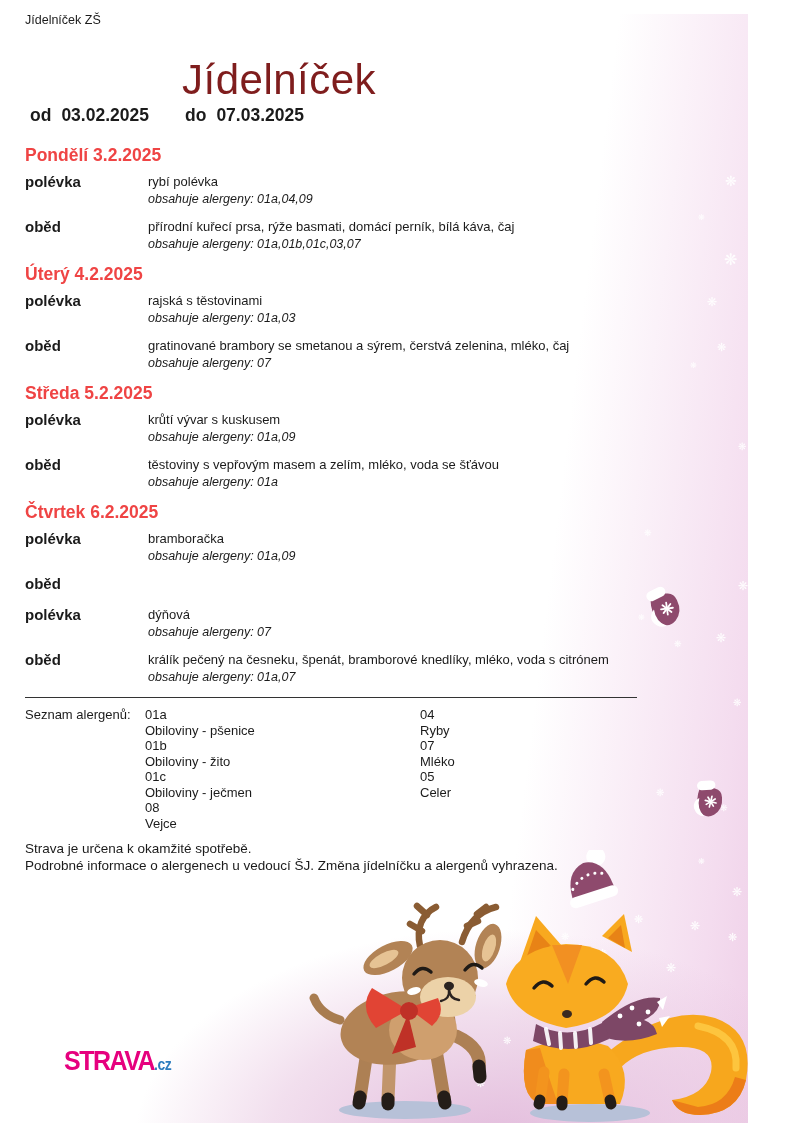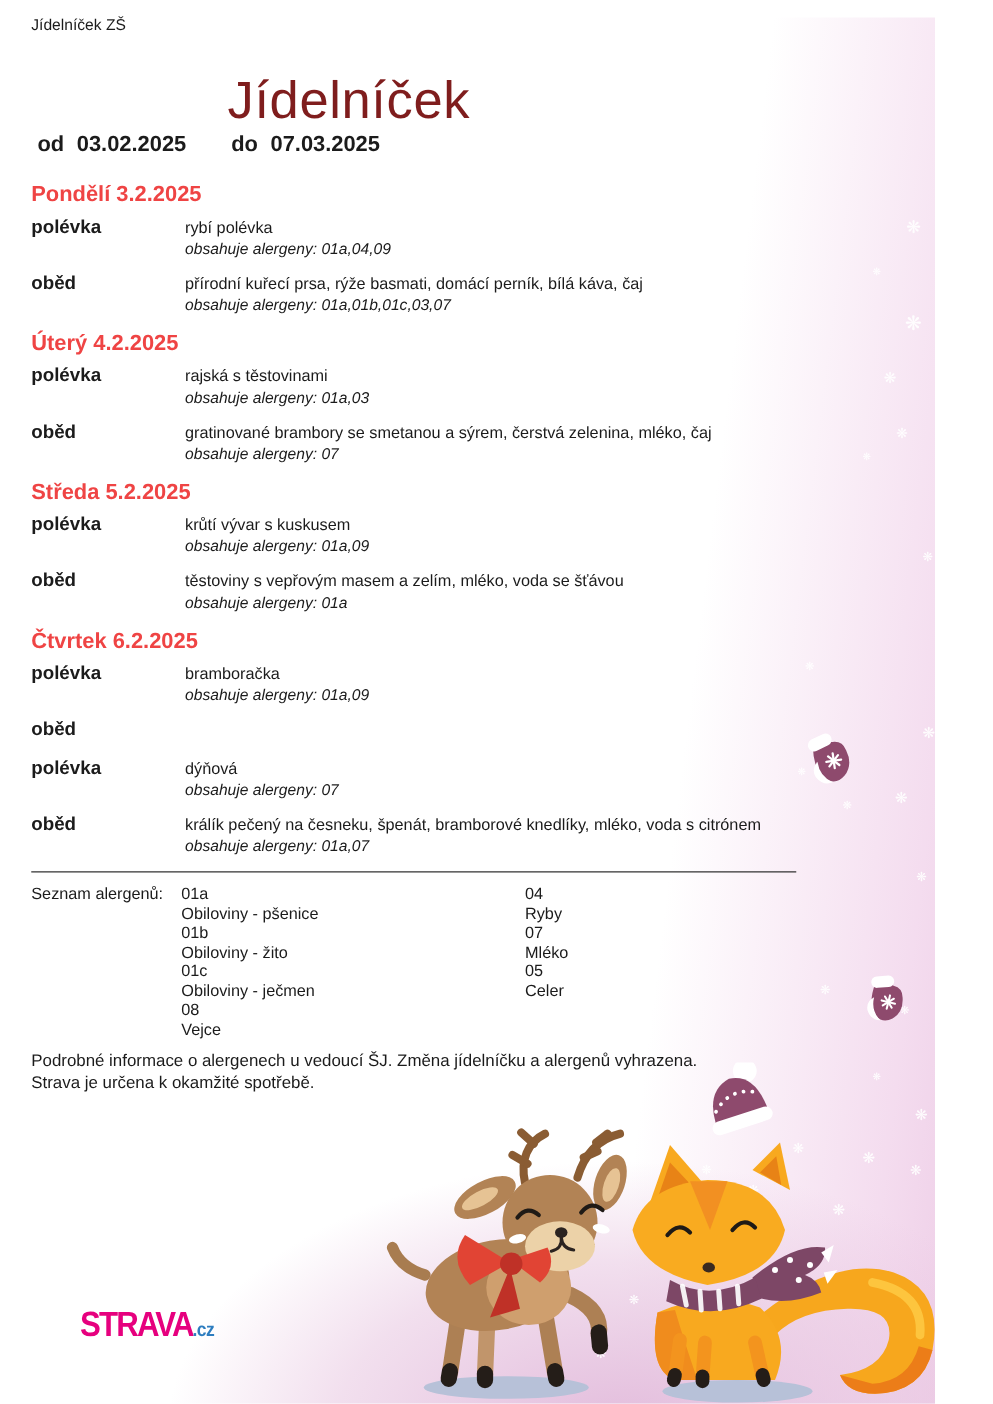--- a/index.html
+++ b/index.html
@@ -354,22 +354,22 @@
               <span>Mléko</span>
             </div>
           <div class="al-row">
               <span class="al-code">05</span>
               <span>Celer</span>
             </div>
         </div>
       </div>
 
       <div class="footer-notes">
+        <div>Strava je určena k okamžité spotřebě.</div>
         <div>Podrobné informace o alergenech u vedoucí ŠJ. Změna jídelníčku a alergenů vyhrazena.</div>
-        <div>Strava je určena k okamžité spotřebě.</div>
       </div>
 
     </div>
 
     <div class="logo">
       <span class="logo-brand">STRAVA</span><span class="logo-tld">.cz</span>
     </div>
 
   </div>
 </div>

